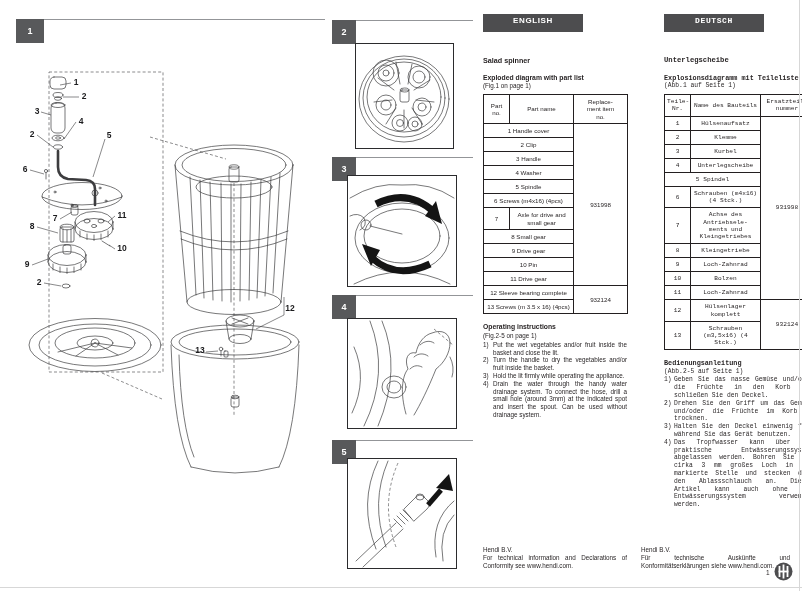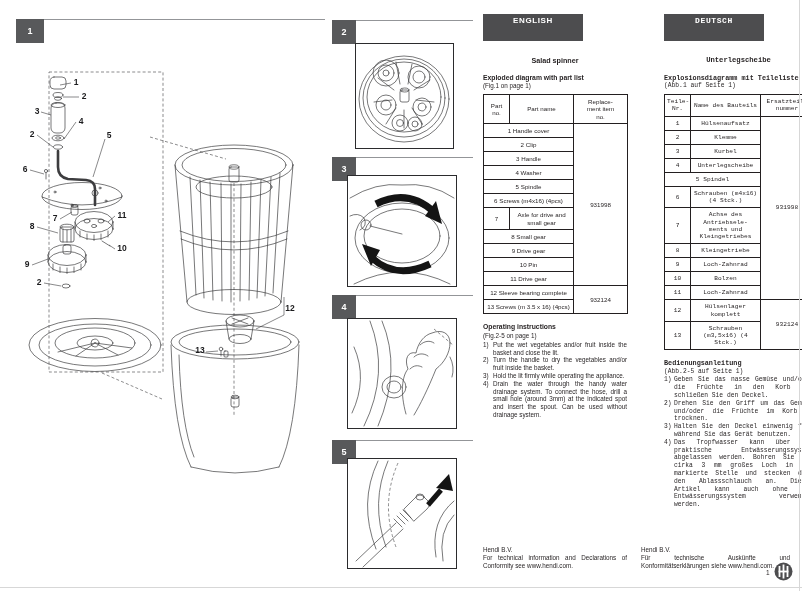--- a/index.html
+++ b/index.html
@@ -19,23 +19,23 @@
   .ln{stroke:#3d3d3f;stroke-width:.7;fill:none;stroke-linecap:round;stroke-linejoin:round;}
   .dash{stroke:#5a5a5c;stroke-width:.7;fill:none;stroke-dasharray:3 2.2;}
   .leader{stroke:#3a3a3c;stroke-width:.6;fill:none;}
   .callout{font:bold 8.5px "Liberation Sans",sans-serif;fill:#1c1c1e;text-anchor:middle;}
   .blackfill{fill:#141414;stroke:none;}
 
   
   .col{position:absolute;top:14px;font-size:6.3px;line-height:1.25;}
   .col-en{left:483px;width:144px;}
   .col-de{left:664px;width:149px;font-family:Liberation Mono, monospace;}
-  .lang-bar{width:100px;height:27px;background:#4d4d4f;color:#fff;text-align:center;
+  .lang-bar{width:100px;height:18px;background:#4d4d4f;color:#fff;text-align:center;
             font-size:8px;font-weight:bold;line-height:13px;letter-spacing:.6px;}
-  .product{font-weight:bold;font-size:7.2px;margin-top:15px;text-align:center;}
+  .product{font-weight:bold;font-size:7.2px;margin-top:24px;}
   .sec-title{font-weight:bold;font-size:6.8px;margin-top:9px;}
   .sec-sub{font-size:6.3px;}
 
   table.parts{border-collapse:collapse;width:100%;margin-top:4px;font-size:6.2px;
               line-height:1.15;table-layout:fixed;}
   table.parts th,table.parts td{border:1px solid #231f20;padding:3px 2px;font-weight:normal;
               white-space:pre-line;vertical-align:middle;text-align:center;overflow:hidden;}
   td.cell-merged{text-align:left;}
   td.cell-repl{text-align:center;}
 

